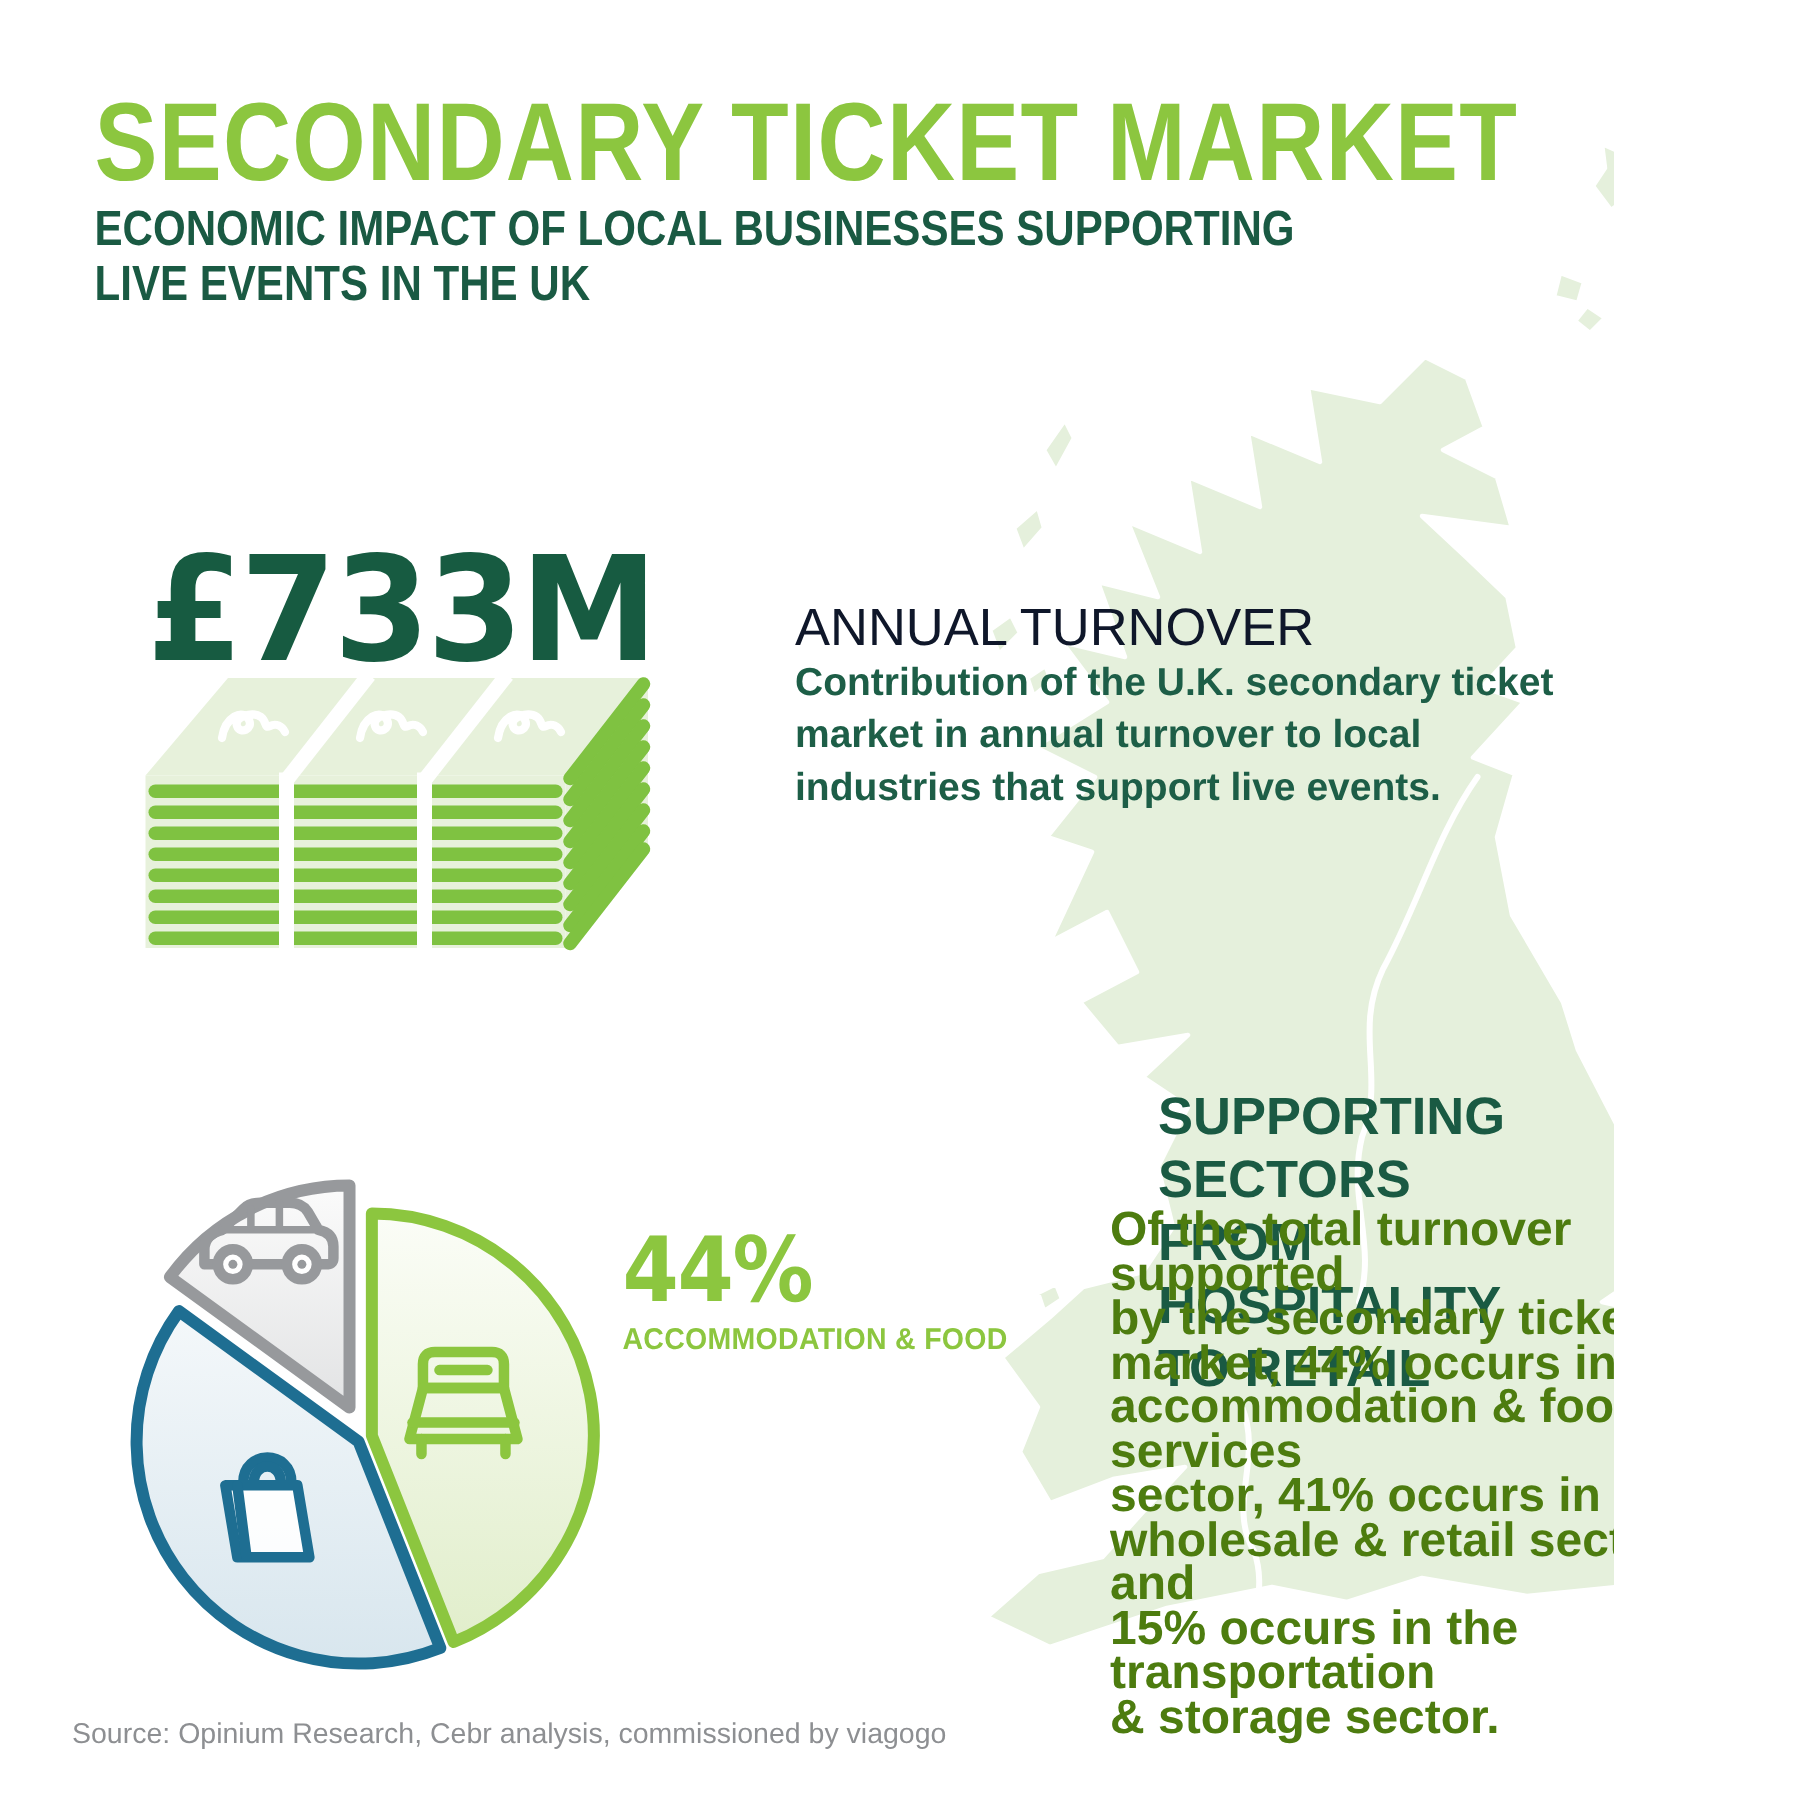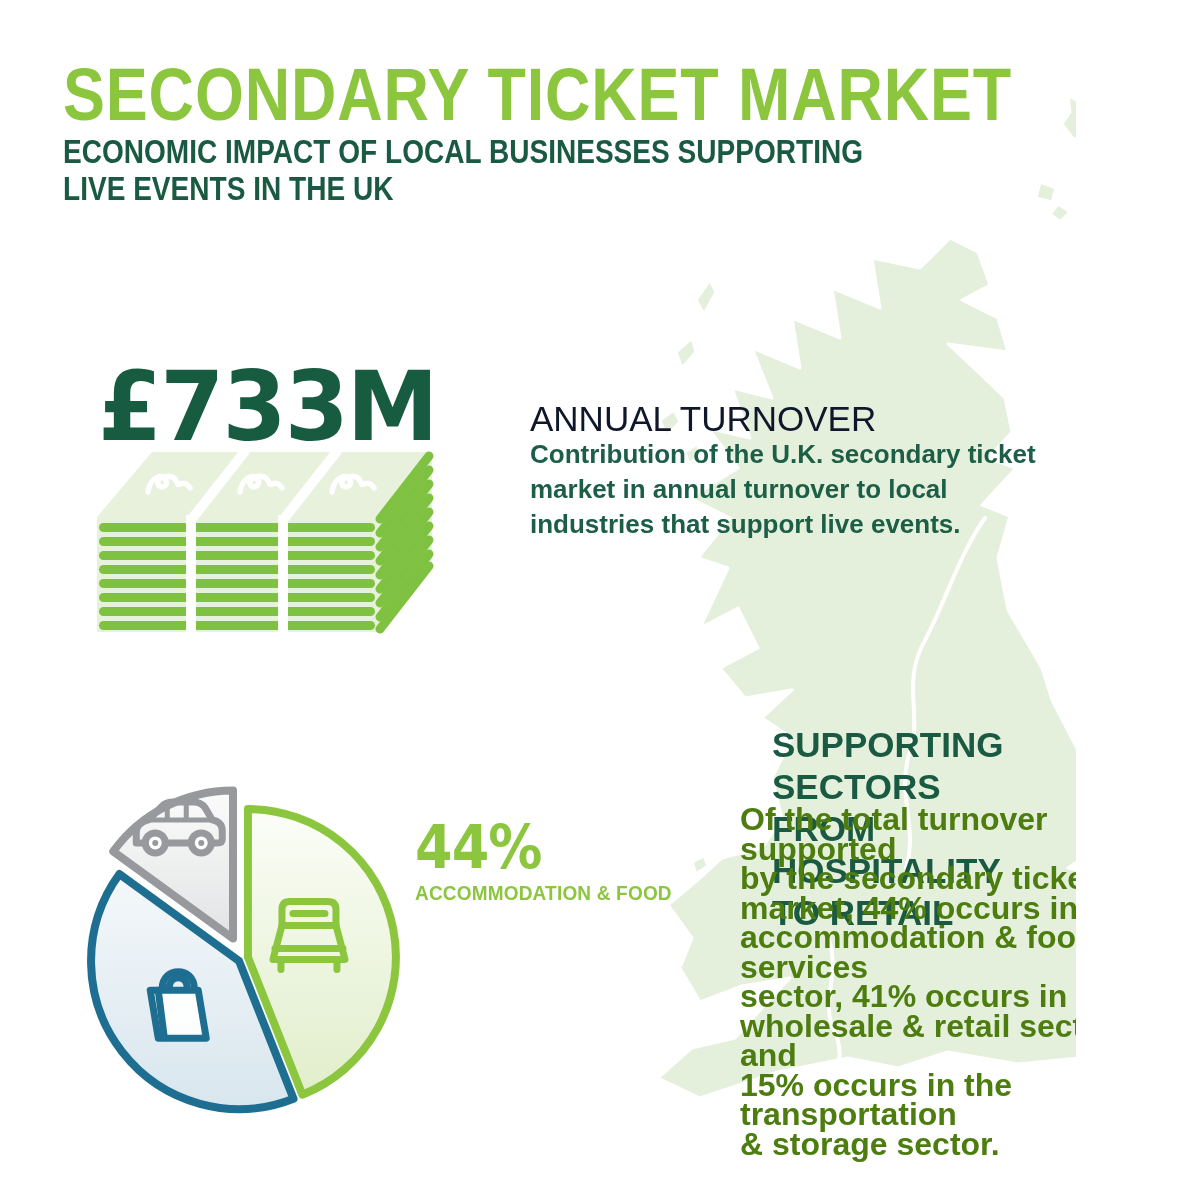--- a/index.html
+++ b/index.html
@@ -159,13 +159,14 @@
 TO RETAIL</div>
   <div id="sectors-desc" class="abs layer pre">Of the total turnover supported
 by the secondary ticket
 market, 44% occurs in the
 accommodation &amp; food services
 sector, 41% occurs in the
 wholesale &amp; retail sector, and
 15% occurs in the transportation
 &amp; storage sector.</div>
 
+  <div id="source-line" class="abs layer">Source: Opinium Research, Cebr analysis, commissioned by viagogo</div>
 </div>
 
 </body></html>

